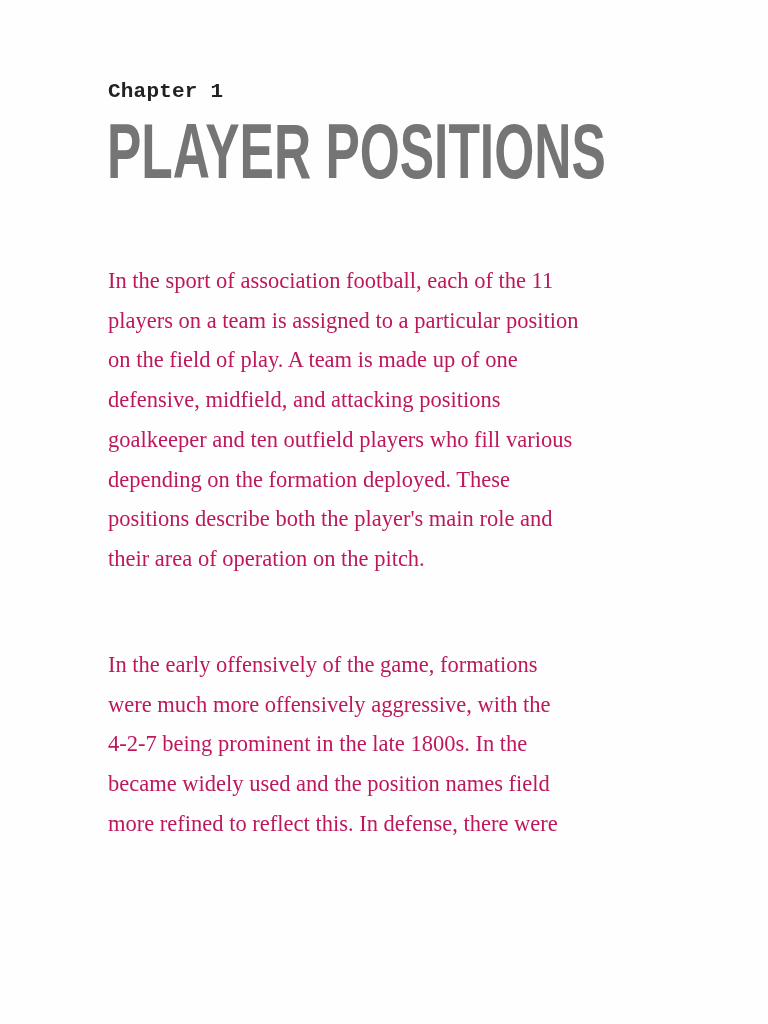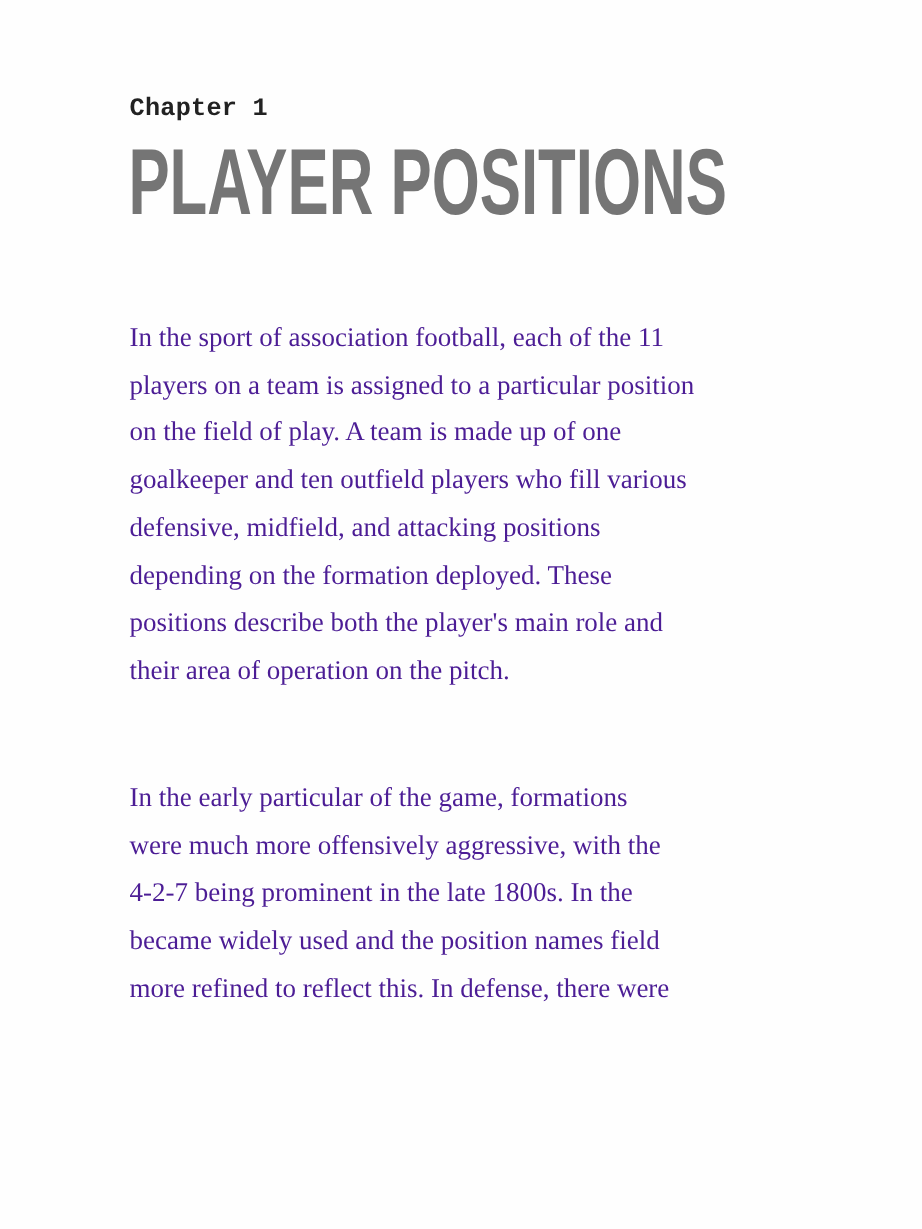--- a/index.html
+++ b/index.html
@@ -49,21 +49,21 @@
       transform: scaleX(0.66);
       letter-spacing: 0px;
     }
     .body-text {
       position: absolute;
       left: 108px;
       width: 600px;
       font-family: "Liberation Serif", "DejaVu Serif", serif;
       font-size: 22.5px;
       line-height: 39.7px;
-      color: #4c1d95;
+      color: #be185d;
       margin: 0;
     }
     .body-text .line {
       display: block;
       white-space: nowrap;
     }
     #para-1 { top: 261px; }
     #para-2 { top: 645px; }
   </style>
 </head>
@@ -72,28 +72,28 @@
 <div class="page">
 
   <h2 class="chapter-label">Chapter 1</h2>
 
   <h1 class="chapter-title">PLAYER POSITIONS</h1>
 
   <p class="body-text" id="para-1">
     <span class="line">In the sport of association football, each of the 11</span>
     <span class="line">players on a team is assigned to a particular position</span>
     <span class="line">on the field of play. A team is made up of one</span>
+    <span class="line">defensive, midfield, and attacking positions</span>
     <span class="line">goalkeeper and ten outfield players who fill various</span>
-    <span class="line">defensive, midfield, and attacking positions</span>
     <span class="line">depending on the formation deployed. These</span>
     <span class="line">positions describe both the player's main role and</span>
     <span class="line">their area of operation on the pitch.</span>
   </p>
 
   <p class="body-text" id="para-2">
-    <span class="line">In the early particular of the game, formations</span>
+    <span class="line">In the early offensively of the game, formations</span>
     <span class="line">were much more offensively aggressive, with the</span>
     <span class="line">4-2-7 being prominent in the late 1800s. In the</span>
     <span class="line">became widely used and the position names field</span>
     <span class="line">more refined to reflect this. In defense, there were</span>
   </p>
 
 </div>
 
 </body></html>

